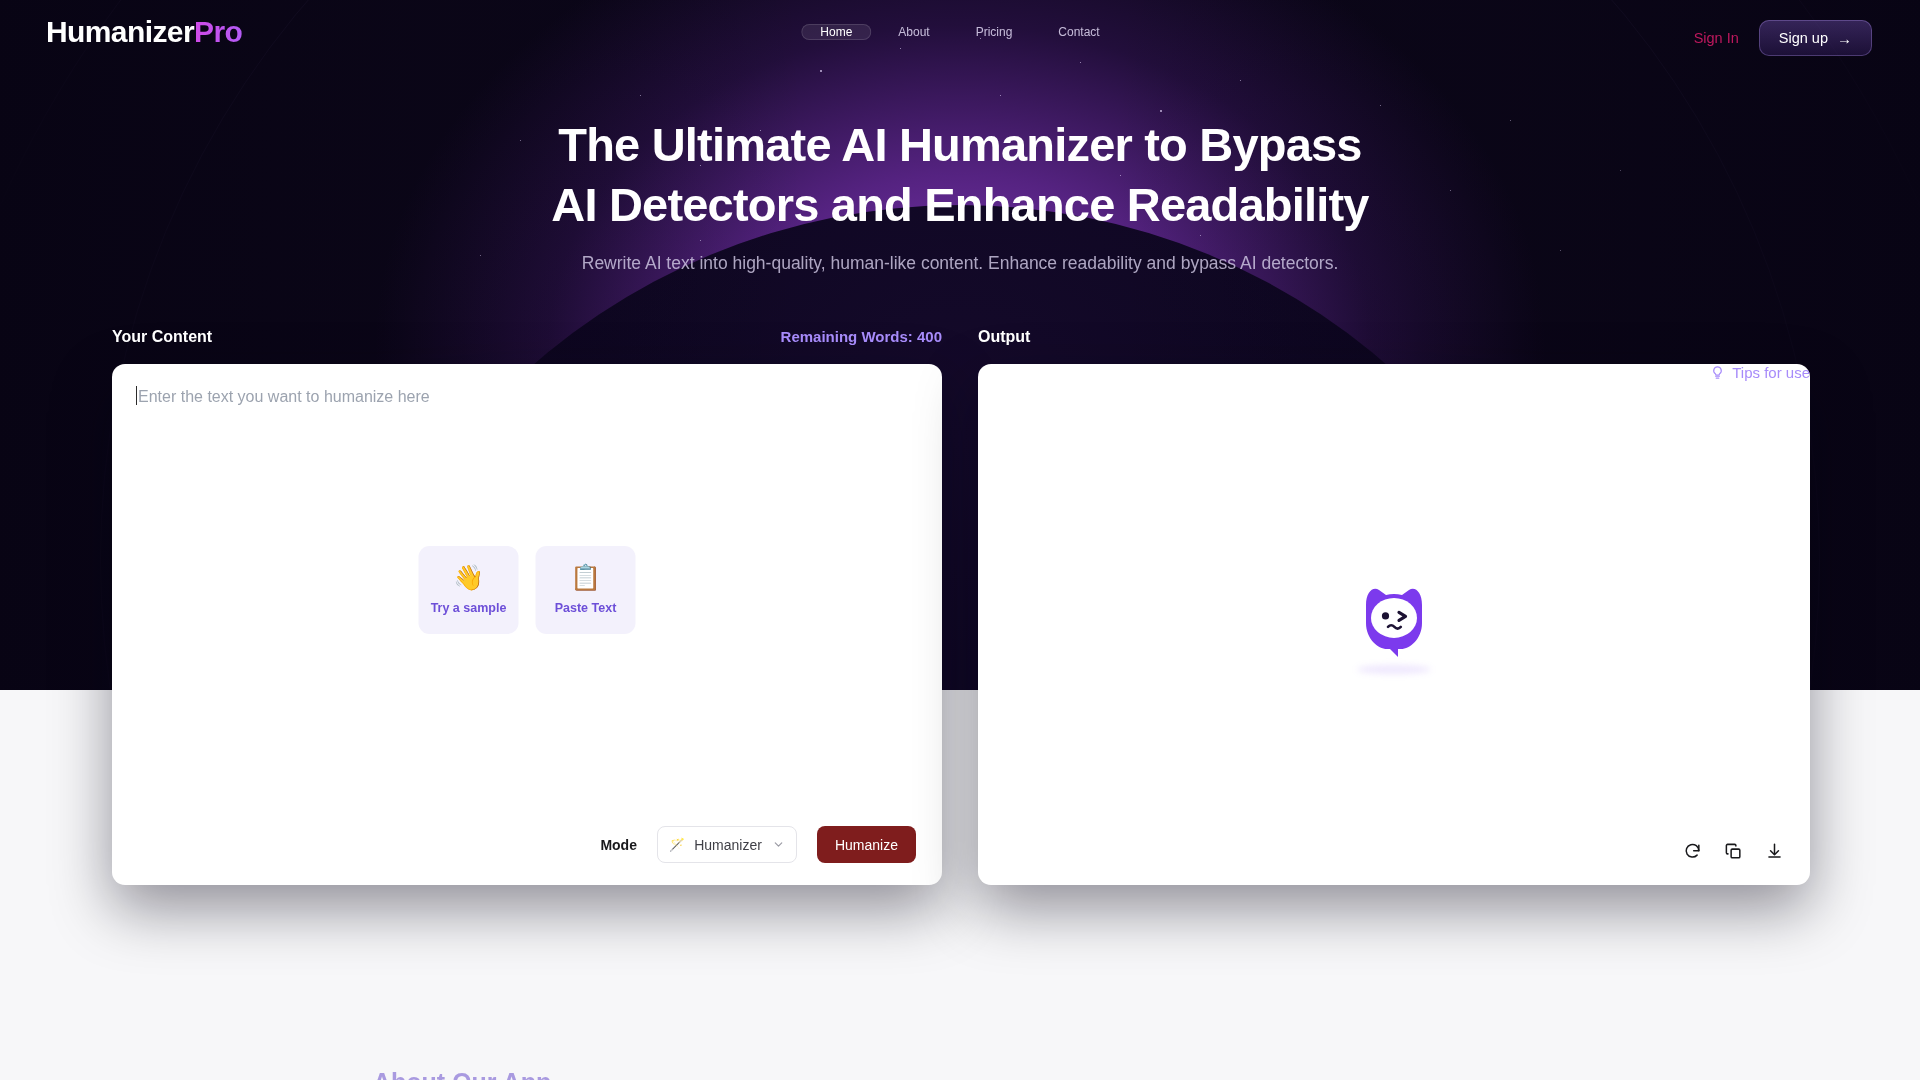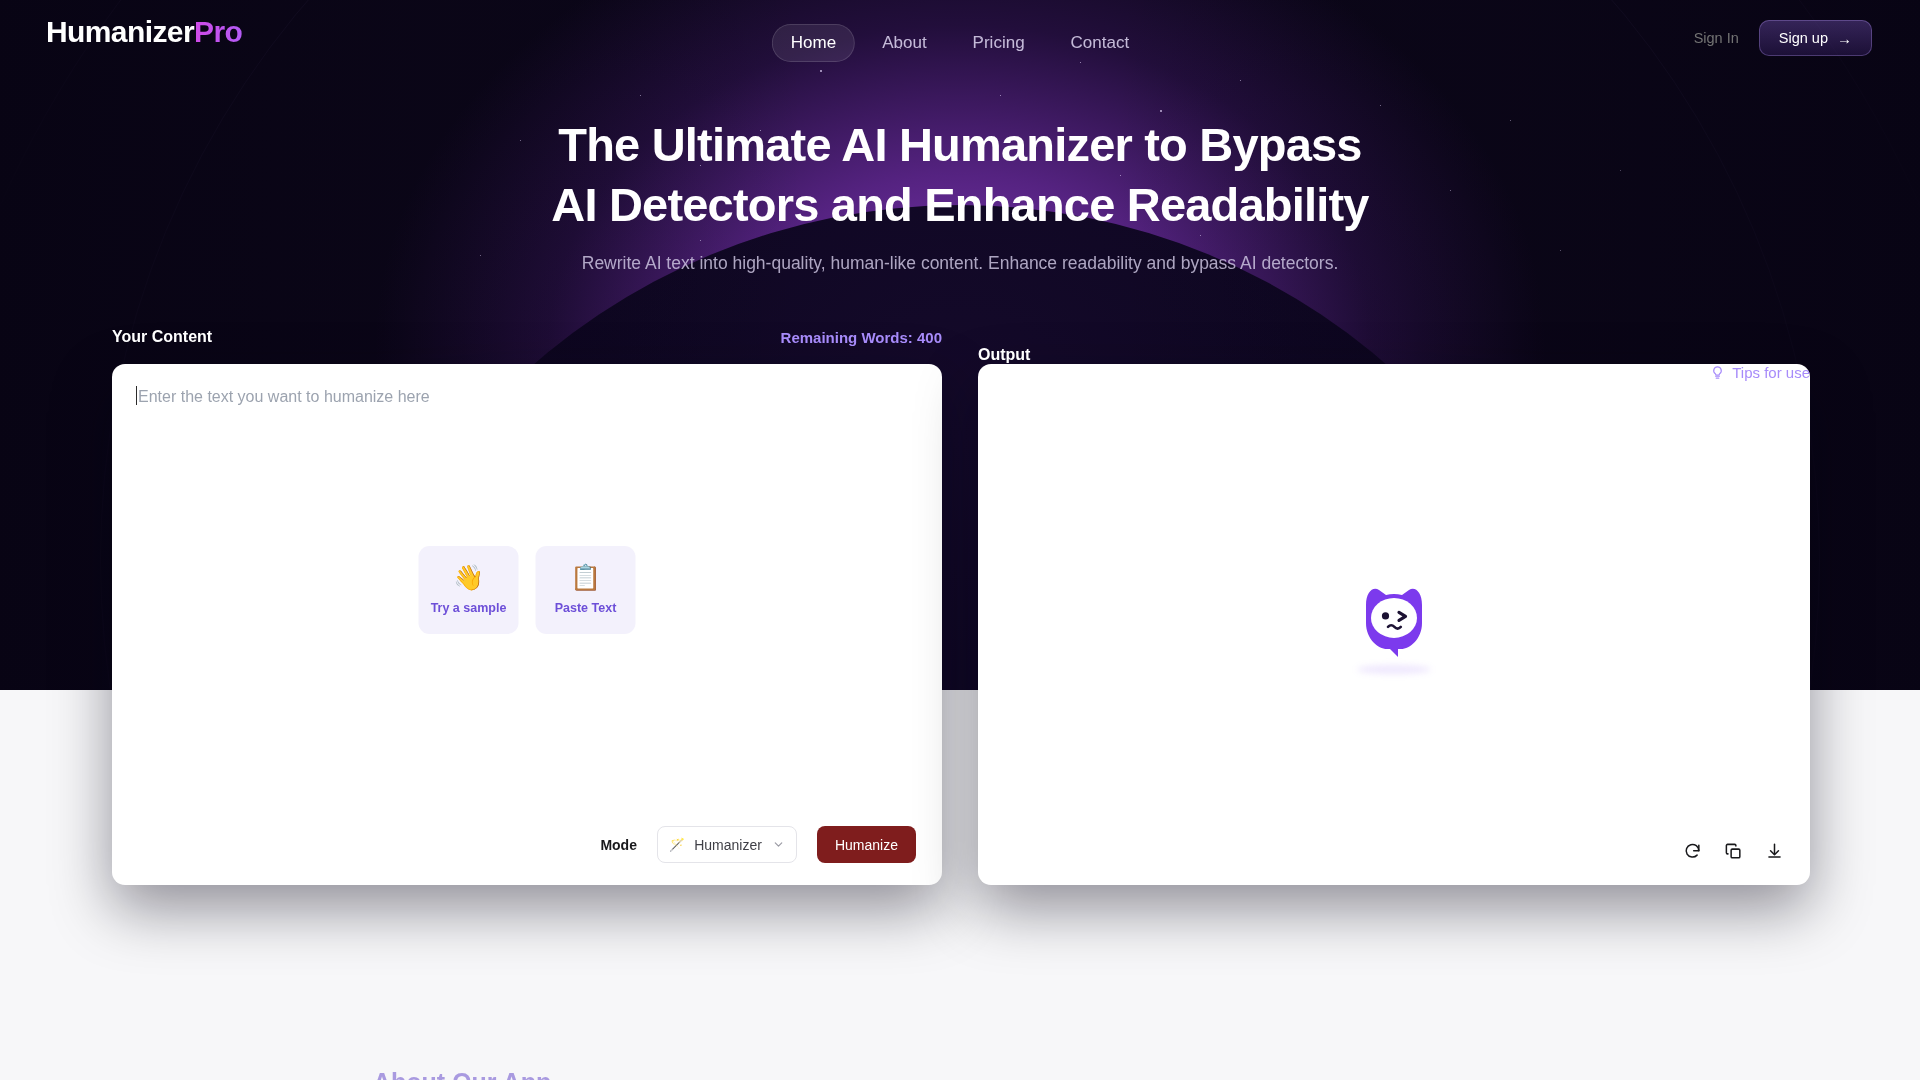--- a/index.html
+++ b/index.html
@@ -62,30 +62,30 @@
     font-size:30px; font-weight:700; letter-spacing:-0.6px; line-height:1;
   }
   .logo .w{ color:#ffffff;margin-top:27px; }
   .logo .p{ background:linear-gradient(90deg,#d04ae8 0%, #b45bf5 100%);
             -webkit-background-clip:text; background-clip:text; color:transparent; }
   .navlinks{
     position:absolute; left:50%; top:24px; transform:translateX(-50%);
     display:flex; align-items:center; gap:8px;
   }
   .navlink{
-    color:rgba(232,225,250,.82); font-size:17px; padding:9px 19px;
+    color:rgba(232,225,250,.82); font-size:12px; padding:1px 19px;
     border-radius:999px; text-decoration:none; white-space:nowrap; cursor:pointer;
   }
   .navlink.active{
     color:#fff;
     background:rgba(255,255,255,0.085);
     box-shadow:inset 0 0 0 1px rgba(255,255,255,0.13);
   }
   .auth{ position:absolute; right:48px; top:20px; display:flex; align-items:center; gap:20px; }
-  .signin{ color:#737373; font-size:14.5px; cursor:pointer;margin-left:20px; }
+  .signin{ color:#be185d; font-size:14.5px; cursor:pointer;margin-left:20px; }
   .signup{
     display:flex; align-items:center; gap:9px;
     color:#fff; font-size:14.5px; padding:10px 20px; border-radius:10px;
     background:linear-gradient(180deg, rgba(120,85,190,0.40), rgba(70,40,130,0.30));
     box-shadow:inset 0 0 0 1px rgba(190,160,255,0.30);
     cursor:pointer;
   }
   .signup .arw{ font-size:15px; line-height:1; }
 
   
@@ -93,21 +93,21 @@
     position:absolute; left:0; top:115px; width:1920px; text-align:center;
     color:#fff; font-size:47px; font-weight:700; line-height:1.28;
     letter-spacing:-0.8px; z-index:10;
   }
   .sub{
     position:absolute; left:0; top:253px; width:1920px; text-align:center;
     color:rgba(213,205,232,.80); font-size:17.5px; z-index:10;
   }
 
   
-  .labelrow{ position:absolute; z-index:15; display:flex; align-items:center;
+  .labelrow{ position:absolute; z-index:15; display:flex; align-items:flex-start;
              justify-content:space-between; }
   .lbl-left{ left:112px; top:328px; width:830px; }
   .lbl-right{ left:978px; top:328px; width:832px; }
   .lbl-title{ color:#fff; font-size:16px; font-weight:600; }
   .lbl-meta{ color:#a78bfa; font-size:15px; font-weight:600; }
   .tips{ display:flex; align-items:center; gap:7px; color:#a78bfa; font-size:15px;
          font-weight:500; cursor:pointer;margin-top:36px; }
 
   
   .card{

